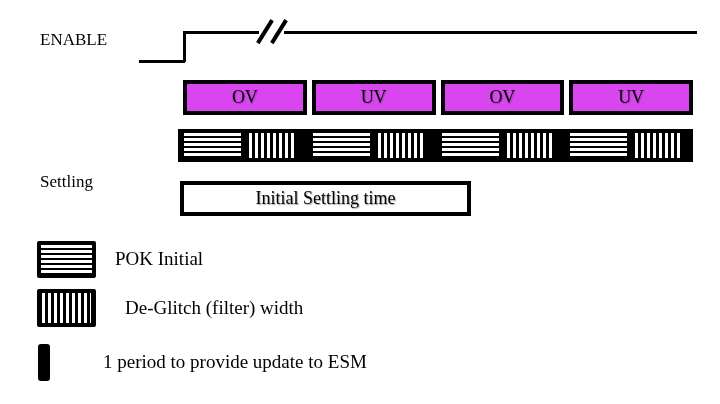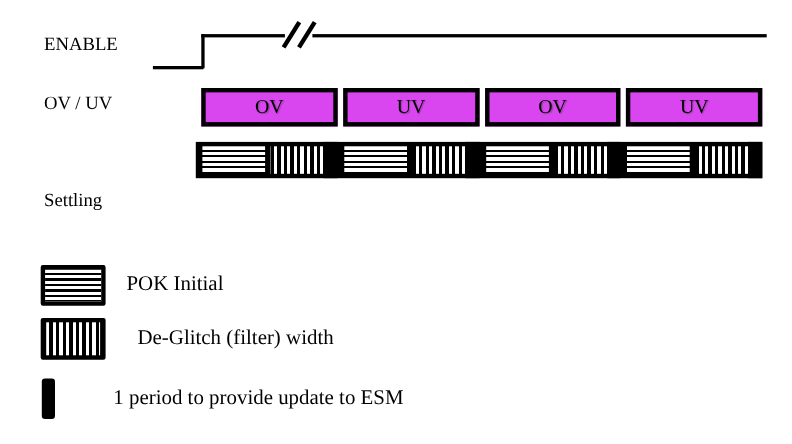--- a/index.html
+++ b/index.html
@@ -155,21 +155,20 @@
     background: #000000;
     border-radius: 3px;
   }
 </style>
 </head>
 <body>
 
 <div class="canvas">
 
   <div class="rowlabel" style="top:30px">ENABLE</div>
-  <div class="rowlabel" style="top:84px">OV / UV</div>
   <div class="rowlabel" style="top:172px">Settling</div>
 
   <div>
     <div class="wire" style="left:139px; top:60px; width:46px; height:2.5px"></div>
     <div class="wire" style="left:183px; top:31px; width:2.5px; height:31px"></div>
     <div class="wire" style="left:183px; top:31px; width:76px; height:2.5px"></div>
     <div class="wire" style="left:284px; top:31px; width:413px; height:2.5px"></div>
     <div>
       <div class="slash" style="left:263px; top:18px"></div>
       <div class="slash" style="left:277px; top:18px"></div>
@@ -207,20 +206,23 @@
       <div class="dg-block"></div>
       <div class="esm-gap"></div>
     </div>
     <div class="pp-cycle">
       <div class="pok-block"></div>
       <div class="dg-block"></div>
       <div class="esm-gap"></div>
     </div>
   </div>
 
+  <div class="settling-box">
+    <span>Initial Settling time</span>
+  </div>
 
   <div>
     <div class="swatch-pok"></div>
     <div class="legend-label" style="left:115px; top:248px">POK Initial</div>
 
     <div class="swatch-dg">
       <div class="swatch-dg-inner"></div>
     </div>
     <div class="legend-label" style="left:125px; top:297px">De-Glitch (filter) width</div>
 

